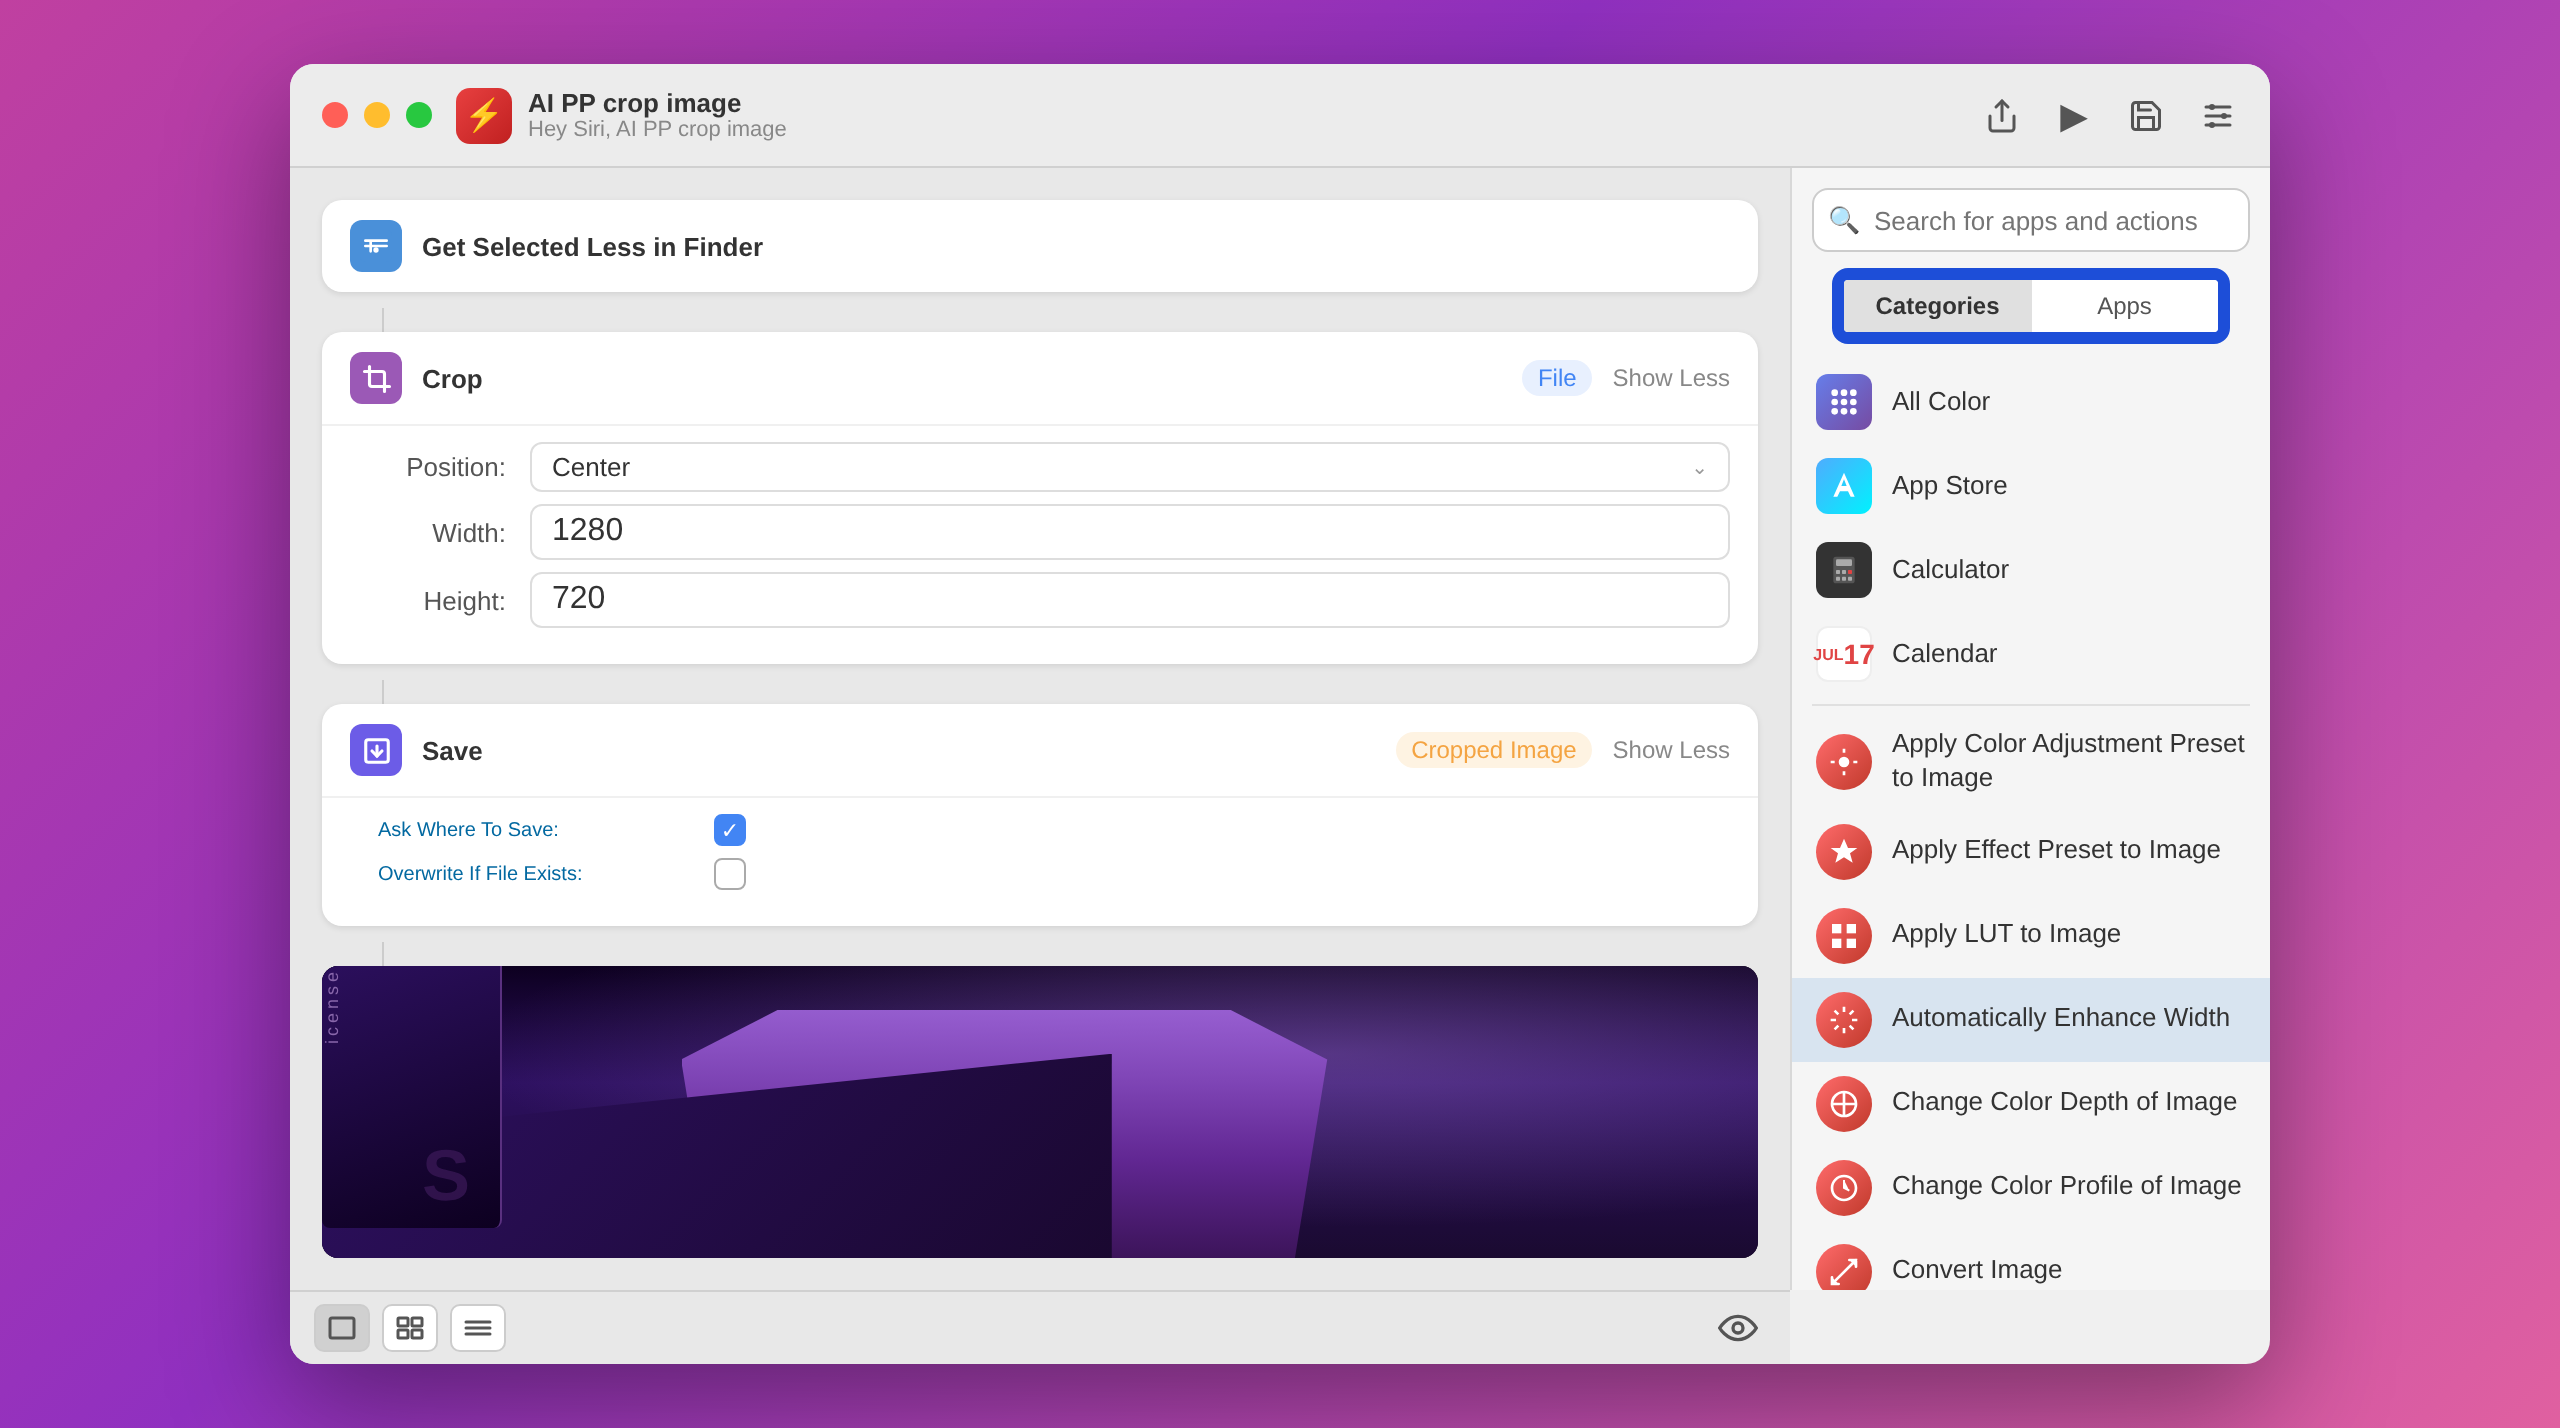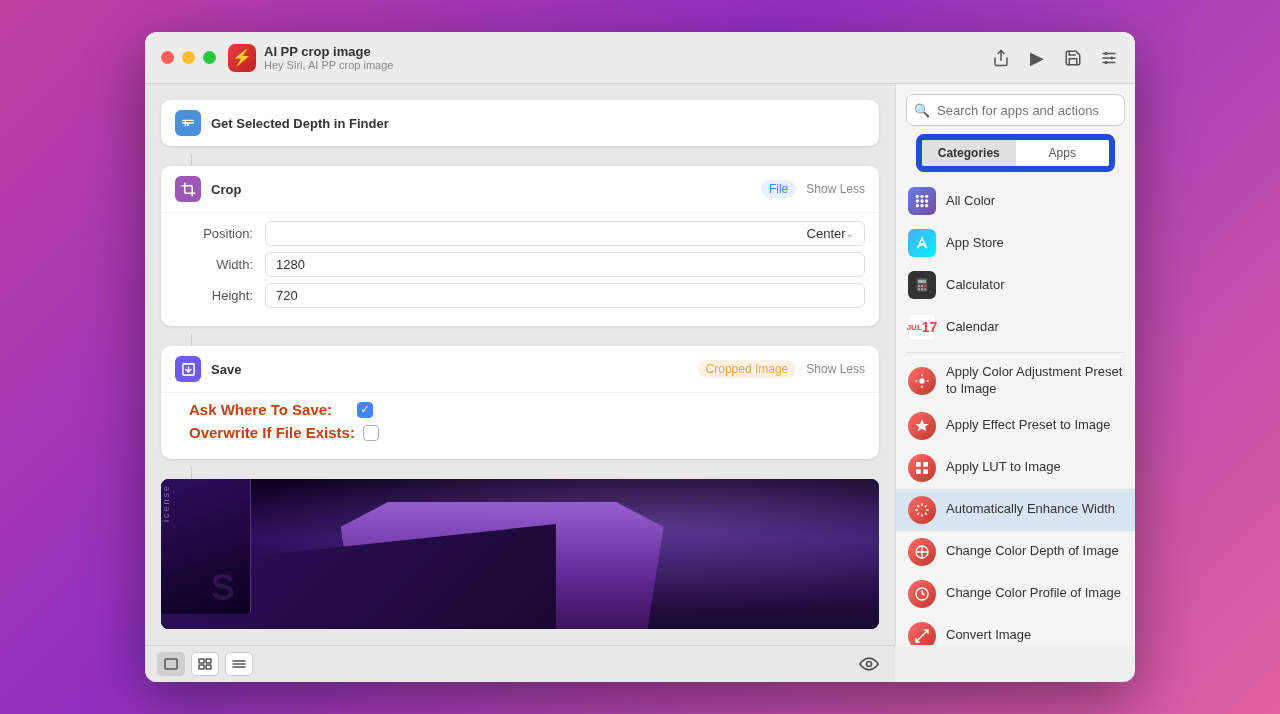--- a/index.html
+++ b/index.html
@@ -181,47 +181,46 @@
     }
     .field-value-box {
       flex: 1;
       border: 1px solid #ddd;
       border-radius: 6px;
       padding: 4px 10px;
       font-size: 13px;
       color: #333;
       display: flex;
       align-items: center;
-      justify-content: flex-end;
+      justify-content: space-between;
     }
     .field-input {
       flex: 1;
       border: 1px solid #ddd;
       border-radius: 6px;
       padding: 4px 10px;
-      font-size: 13px;
+      font-size: 16px;
       color: #333;
       background: white;
     }
     .dropdown-arrow {
       color: #999;
       font-size: 10px;
     }
     .checkbox-row {
       display: flex;
       align-items: center;
       margin-bottom: 6px;
       padding-left: 14px;
     }
     .checkbox-label {
-      font-size: 15px;
-      color: #c2410c;
+      font-size: 10px;
+      color: #0369a1;
       margin-right: 8px;
       min-width: 160px;
-      font-weight: bold;
     }
     .checkbox {
       width: 16px;
       height: 16px;
       border-radius: 4px;
       border: 1px solid #aaa;
       background: white;
       display: flex;
       align-items: center;
       justify-content: center;
@@ -512,21 +511,21 @@
 
           <div class="step-card">
             <div class="step-header">
               <div class="step-icon finder">
                 <svg width="16" height="16" viewBox="0 0 24 24" fill="none">
                   <rect width="24" height="24" rx="4" fill="#4a90d9"></rect>
                   <path d="M4 8h16M8 8v8M4 12h16" stroke="white" stroke-width="2" stroke-linecap="round"></path>
                   <circle cx="12" cy="15" r="2" fill="white"></circle>
                 </svg>
               </div>
-              <span class="step-title">Get Selected Depth in Finder</span>
+              <span class="step-title">Get Selected Less in Finder</span>
             </div>
           </div>
 
           <div class="connector"></div>
 
           <div class="step-card">
             <div class="step-header">
               <div class="step-icon crop">
                 <svg width="15" height="15" viewBox="0 0 24 24" fill="none" stroke="white" stroke-width="2.5" stroke-linecap="round">
                   <path d="M6 2v14a2 2 0 0 0 2 2h14M2 6h14a2 2 0 0 1 2 2v14"></path>

